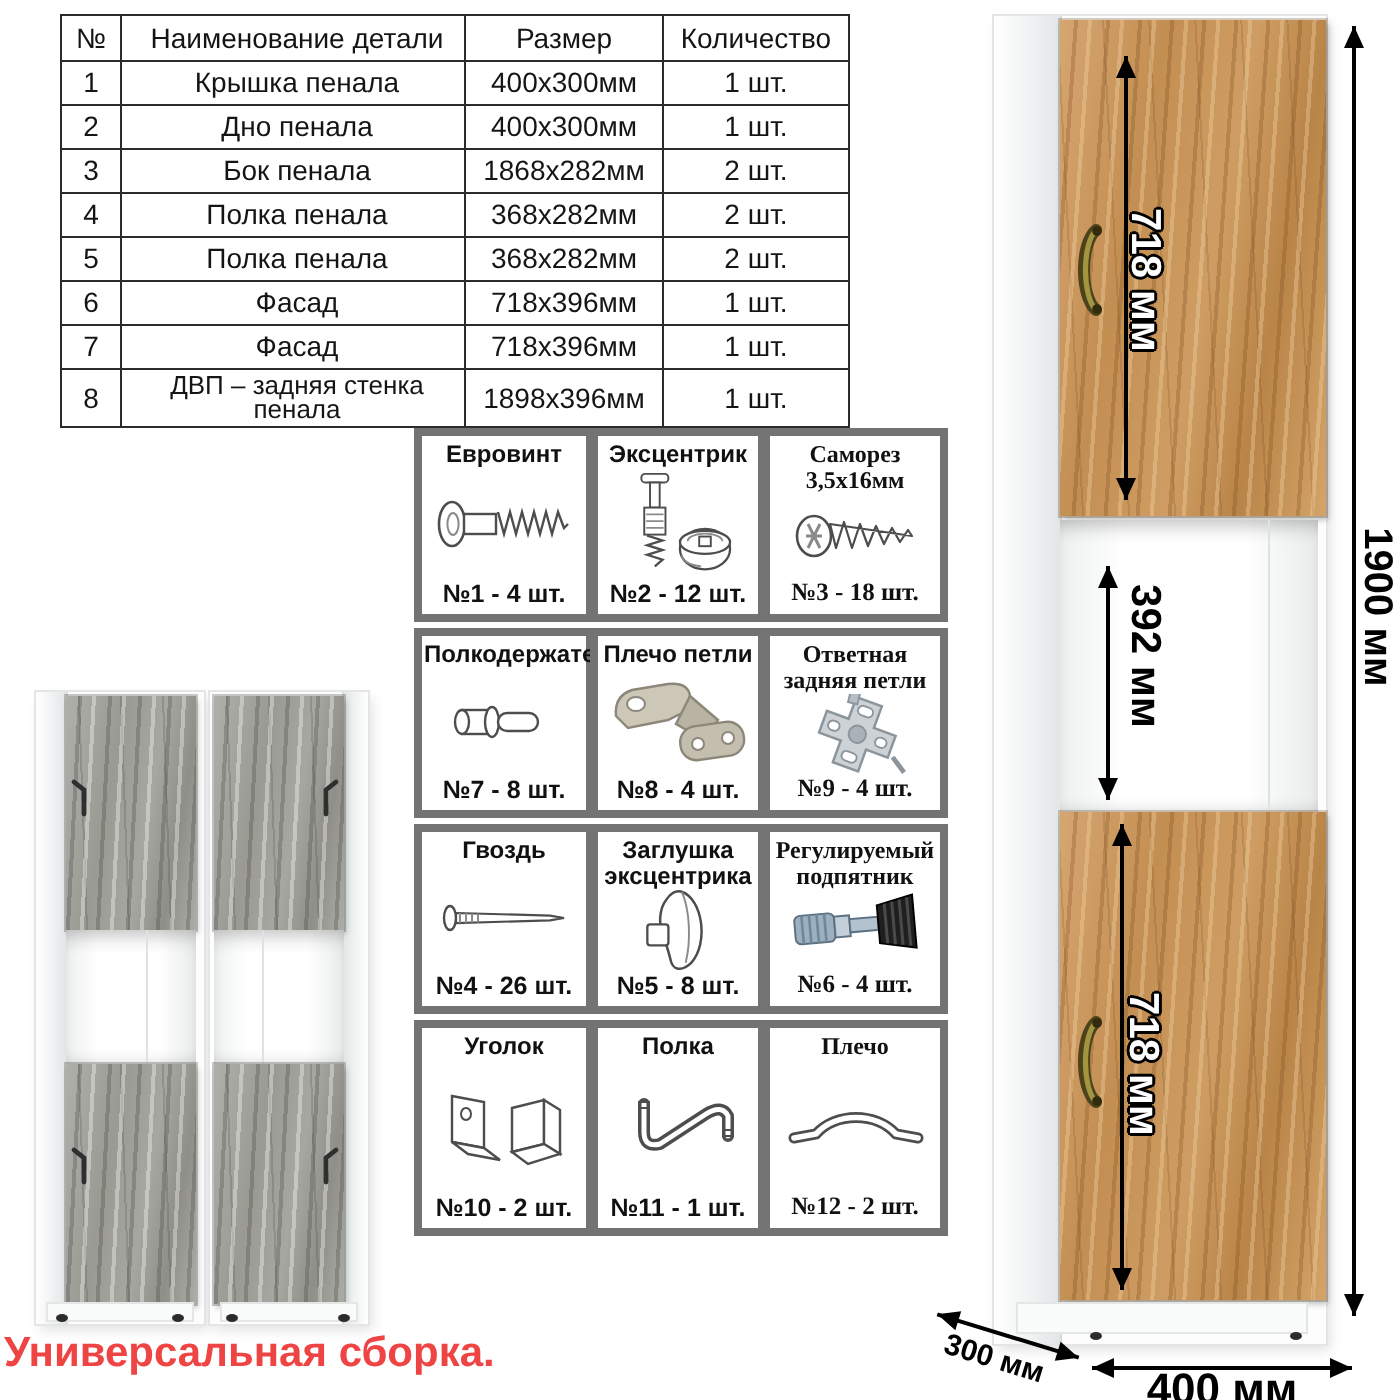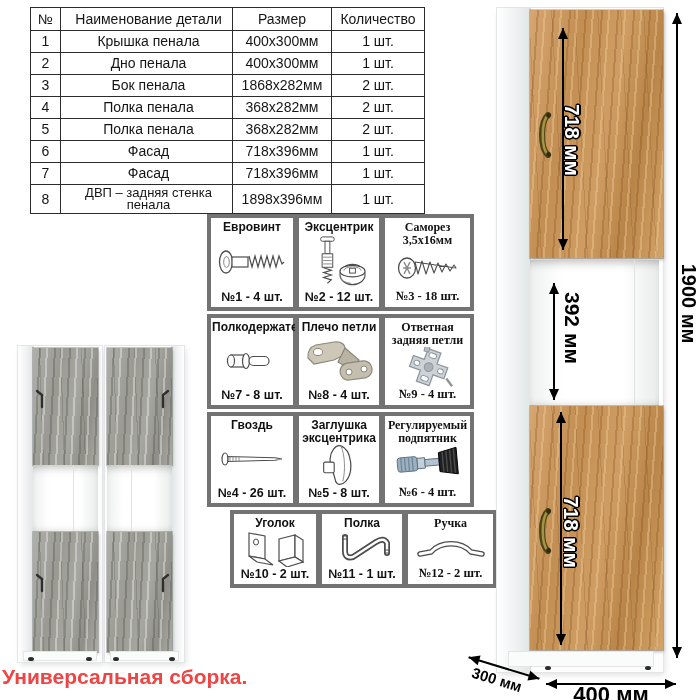--- a/index.html
+++ b/index.html
@@ -13,21 +13,21 @@
   table.parts td.name, table.parts th.name{text-align:center;padding-left:7px;}
   table.parts tr.tall td{height:28px;}
   table.parts tr.tall td.name{font-size:13px;line-height:12px;}
 
   
   .hw{position:absolute;left:207px;top:214px;}
   .hw-row{display:flex;margin-bottom:3px;}
   .hw-cell{box-sizing:border-box;border:4px solid #737373;margin-left:-2px;background:#fff;display:flex;flex-direction:column;}
   .hw-cell:first-child{margin-left:0;}
   .hw-cell.c1{width:90px;} .hw-cell.c2{width:88px;} .hw-cell.c3{width:93px;font-family:Liberation Serif, serif;}
-  .r1{height:97px;} .r2{height:95px;} .r3{height:95px;} .r4{height:78px;margin-left:23px;}
+  .r1{height:97px;} .r2{height:95px;} .r3{height:95px;} .r4{height:108px;}
   .hw-title{font-weight:bold;font-size:12px;line-height:13px;text-align:center;padding:3px 1px 0;}
   .hw-icon{flex:1;display:flex;align-items:center;justify-content:center;overflow:hidden;}
   .hw-count{font-weight:bold;font-size:12.5px;text-align:center;padding-bottom:3px;}
 
   
   .oak{background:
     repeating-linear-gradient(94deg, rgba(122,74,28,0) 0 7px, rgba(122,74,28,.28) 7px 9px, rgba(122,74,28,0) 9px 14px, rgba(244,216,170,.35) 14px 16px),
     repeating-linear-gradient(87deg, rgba(0,0,0,0) 0 11px, rgba(96,56,18,.16) 11px 12px, rgba(0,0,0,0) 12px 23px),
     linear-gradient(101deg,#d6a671 0%,#c38e52 30%,#cf9d63 55%,#b98447 75%,#d4a468 100%);
     box-shadow:0 0 0 1px rgba(90,55,15,.25), 1px 2px 3px rgba(0,0,0,.25);}
@@ -293,21 +293,21 @@
         <div class="hw-icon">
           <svg width="64" height="44" viewBox="0 0 64 44">
               <path d="M15,10 L15,24 Q15,32 23,30 L46,15 Q54,10 57,16 L57,26" fill="none" stroke="#4d4d4d" stroke-width="6" stroke-linecap="round" stroke-linejoin="round"></path>
               <path d="M15,10 L15,24 Q15,32 23,30 L46,15 Q54,10 57,16 L57,26" fill="none" stroke="#fff" stroke-width="2.5" stroke-linecap="round" stroke-linejoin="round"></path>
               <path d="M12,9 h6 M12,12 h6 M54,23 h6 M54,26 h6" stroke="#4d4d4d" stroke-width="1"></path>
             </svg>
         </div>
         <div class="hw-count">№11 - 1 шт.</div>
       </div>
       <div class="hw-cell c3">
-        <div class="hw-title">Ручка</div>
+        <div class="hw-title">Плечо</div>
         <div class="hw-icon">
           <svg width="72" height="24" viewBox="0 0 72 24">
               <path d="M5,18 L16,16 C26,5 46,5 56,16 L67,18" fill="none" stroke="#4d4d4d" stroke-width="5.5" stroke-linecap="round"></path>
               <path d="M5,18 L16,16 C26,5 46,5 56,16 L67,18" fill="none" stroke="#fff" stroke-width="2.8" stroke-linecap="round"></path>
             </svg>
         </div>
         <div class="hw-count">№12 - 2 шт.</div>
       </div>
     </div>
   </div>

